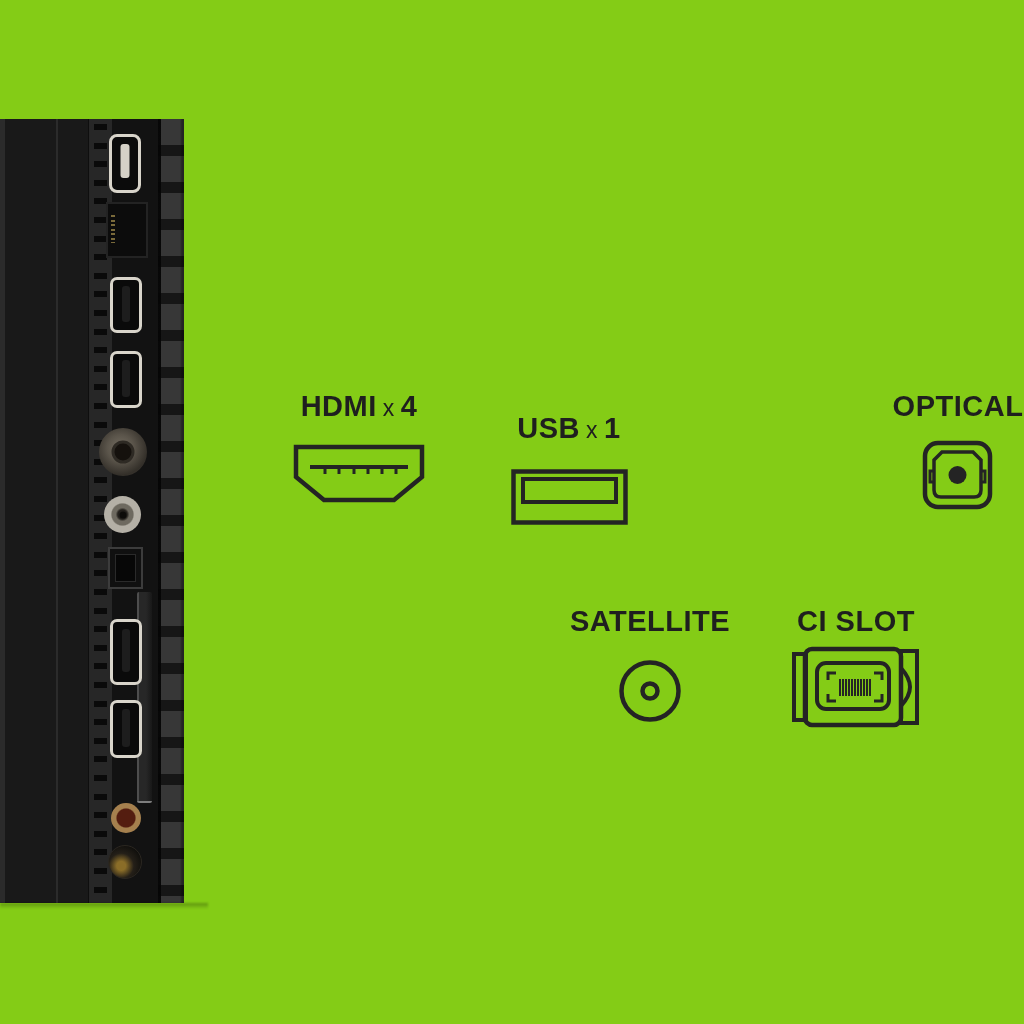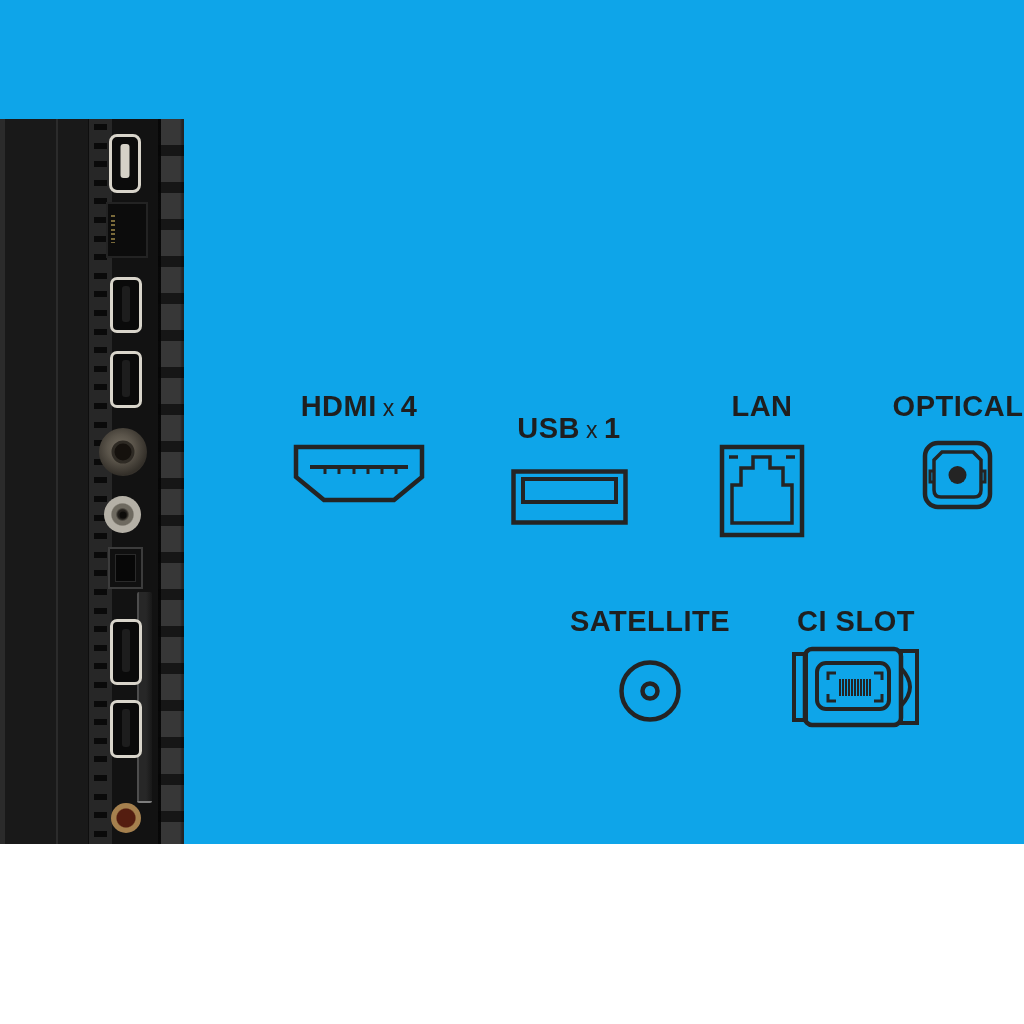--- a/index.html
+++ b/index.html
@@ -1,19 +1,19 @@
 <!DOCTYPE html>
 <html><head>
 <meta charset="utf-8">
 <style>
   html,body{margin:0;padding:0;}
   .page{
     position:relative;
-    width:1024px;height:844px;
-    background:#0ea5e9;
+    width:1024px;height:1024px;
+    background:#84cc16;
     overflow:hidden;
     font-family:"Liberation Sans", sans-serif;
   }
 
   
   .strip{position:absolute;left:0;top:119px;width:184px;height:784px;background:#191919;}
   .strip > div{position:absolute;}
   .strip-left-edge{left:0;top:0;width:5px;height:100%;background:#2b2b2b;}
   .strip-seam{left:56px;top:0;width:2px;height:100%;background:#2f2f2f;opacity:.8;}
   .vent{left:88px;top:0;width:24px;height:100%;background:#272727;border-left:1px solid #0e0e0e;}
@@ -139,30 +139,20 @@
       <span>USB</span>
       <span class="lbl-x">x</span>
       <span>1</span>
     </div>
     <svg class="legend-icon" width="117" height="56" viewBox="0 0 117 56" fill="none" stroke="#242424">
       <rect x="2.5" y="2.5" width="112" height="51" stroke-width="4.5"></rect>
       <rect x="12" y="10" width="93" height="23" stroke-width="4"></rect>
     </svg>
   </div>
 
-  <div class="legend-item" id="li-lan">
-    <div class="legend-label">
-      <span>LAN</span>
-    </div>
-    <svg class="legend-icon" width="86" height="94" viewBox="0 0 86 94" fill="none" stroke="#242424">
-      <rect x="3" y="3" width="80" height="88" stroke-width="4.5"></rect>
-      <path d="M10,13 H19 M67,13 H76" stroke-width="3.5"></path>
-      <path d="M34,24 V13 H51 V24 H64 V41 H73 V79 H13 V41 H22 V24 Z" stroke-width="3.5"></path>
-    </svg>
-  </div>
 
   <div class="legend-item" id="li-optical">
     <div class="legend-label">
       <span>OPTICAL</span>
     </div>
     <svg class="legend-icon" width="72" height="72" viewBox="0 0 72 72" fill="none" stroke="#242424">
       <rect x="3" y="3" width="65" height="64" rx="13" stroke-width="4.5"></rect>
       <path d="M20,12 H51 L59,20 V50 Q59,57 52,57 H19 Q12,57 12,50 V20 Z" stroke-width="3.5"></path>
       <path d="M12,31 H8 V42 H12 M59,31 H63 V42 H59" stroke-width="3"></path>
       <circle cx="35.5" cy="35" r="9" fill="#242424" stroke="none"></circle>

